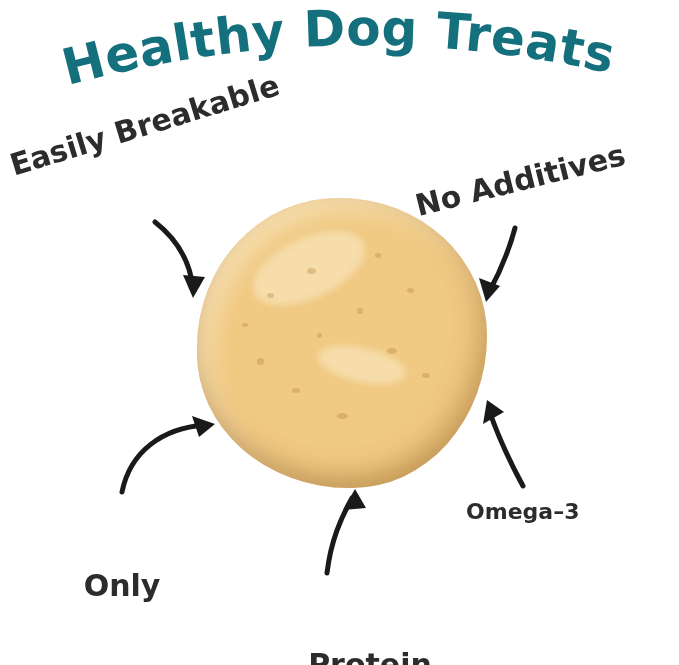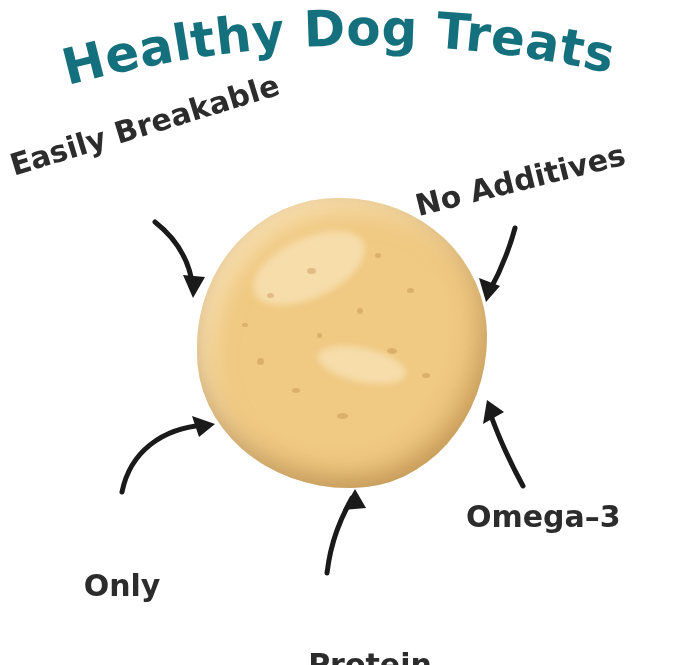--- a/index.html
+++ b/index.html
@@ -92,21 +92,21 @@
   #label-noadd {
     left: 412px;
     top: 190px;
     font-size: 30px;
     transform: rotate(-14deg);
     transform-origin: left top;
   }
   #label-omega {
     left: 466px;
     top: 500px;
-    font-size: 30px;
+    font-size: 22px;
   }
   #label-only {
     left: 22px;
     top: 502px;
     font-size: 30px;
     text-align: center;
     width: 200px;
   }
   #label-protein {
     left: 290px;

